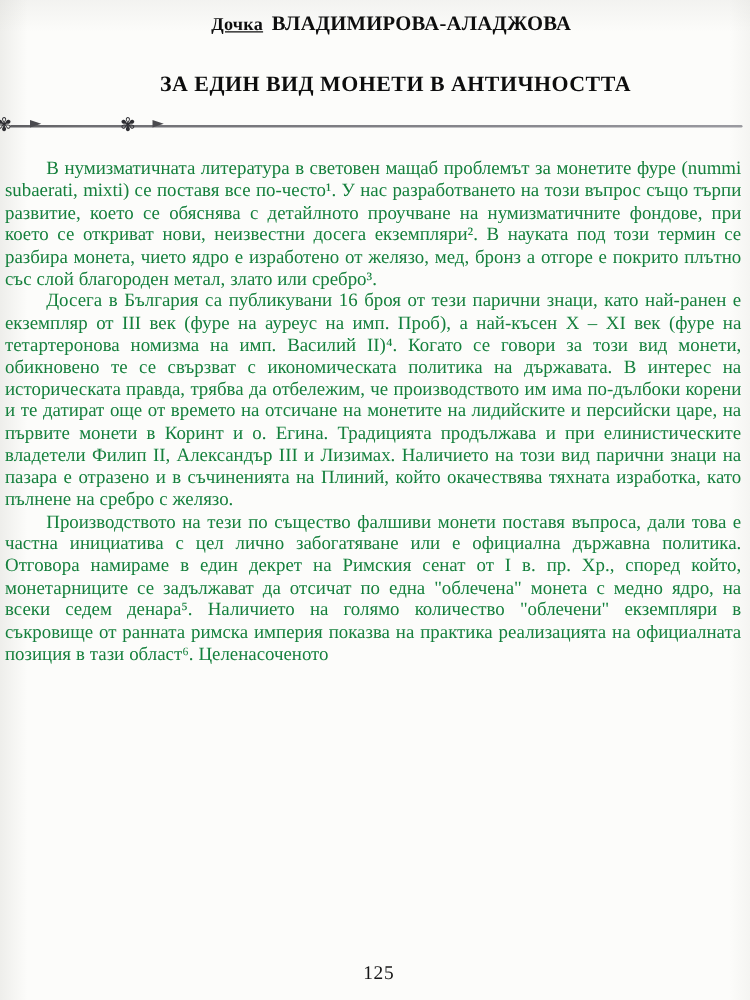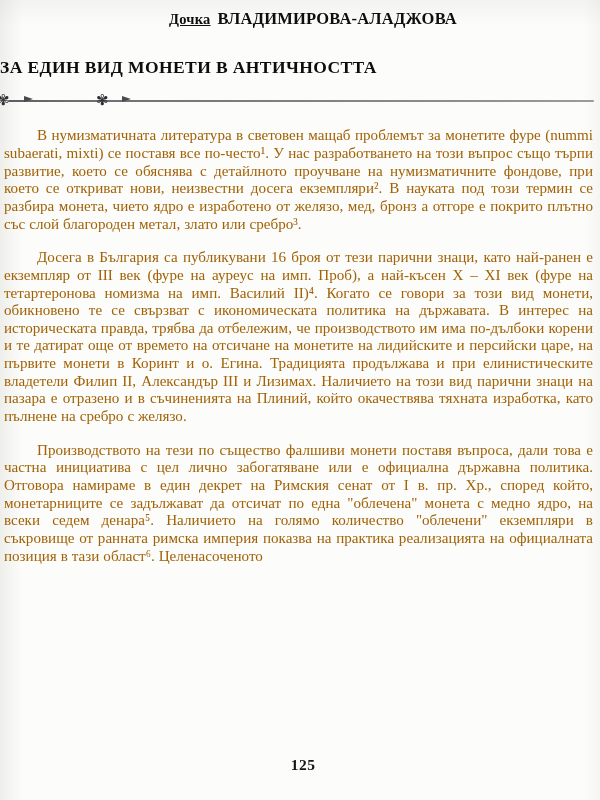--- a/index.html
+++ b/index.html
@@ -49,20 +49,21 @@
   }
   .author .sur {
     font-size: 16.5px;
     letter-spacing: .2px;
     margin-left: 7px;
     text-align: center;
   }
 
   .title-block {
     margin-top: 27px;
+    padding-left: 128px;
     padding-right: 8px;
   }
   .title-line {
     font-weight: bold;
     font-size: 17.5px;
     letter-spacing: .4px;
     line-height: 1.33;
     color: #0d0d0d;
     white-space: nowrap;
   }
@@ -117,35 +118,35 @@
     padding-left: 4px;
     padding-right: 7px;
   }
   .para {
     font-size: 15.1px;
     line-height: 17.65px;
     text-align: justify;
     text-justify: inter-word;
     margin: 0;
     text-indent: 33px;
-    color: #a16207;
+    color: #15803d;
     word-spacing: .2px;
     hyphens: manual;
   }
-  .para + .para { margin-top: 16px; }
+  .para + .para { margin-top: 0px; }
 
   
   .folio {
     position: absolute;
     left: 0;
     right: 0;
-    bottom: 26px;
+    bottom: 12px;
     text-align: center;
     font-size: 15.5px;
-    font-weight: bold;
+    font-weight: normal;
     letter-spacing: .5px;
     color: #151515;
     padding-left: 6px;
   }
 </style>
 </head>
 <body>
 
 <div class="paper"></div>
 

